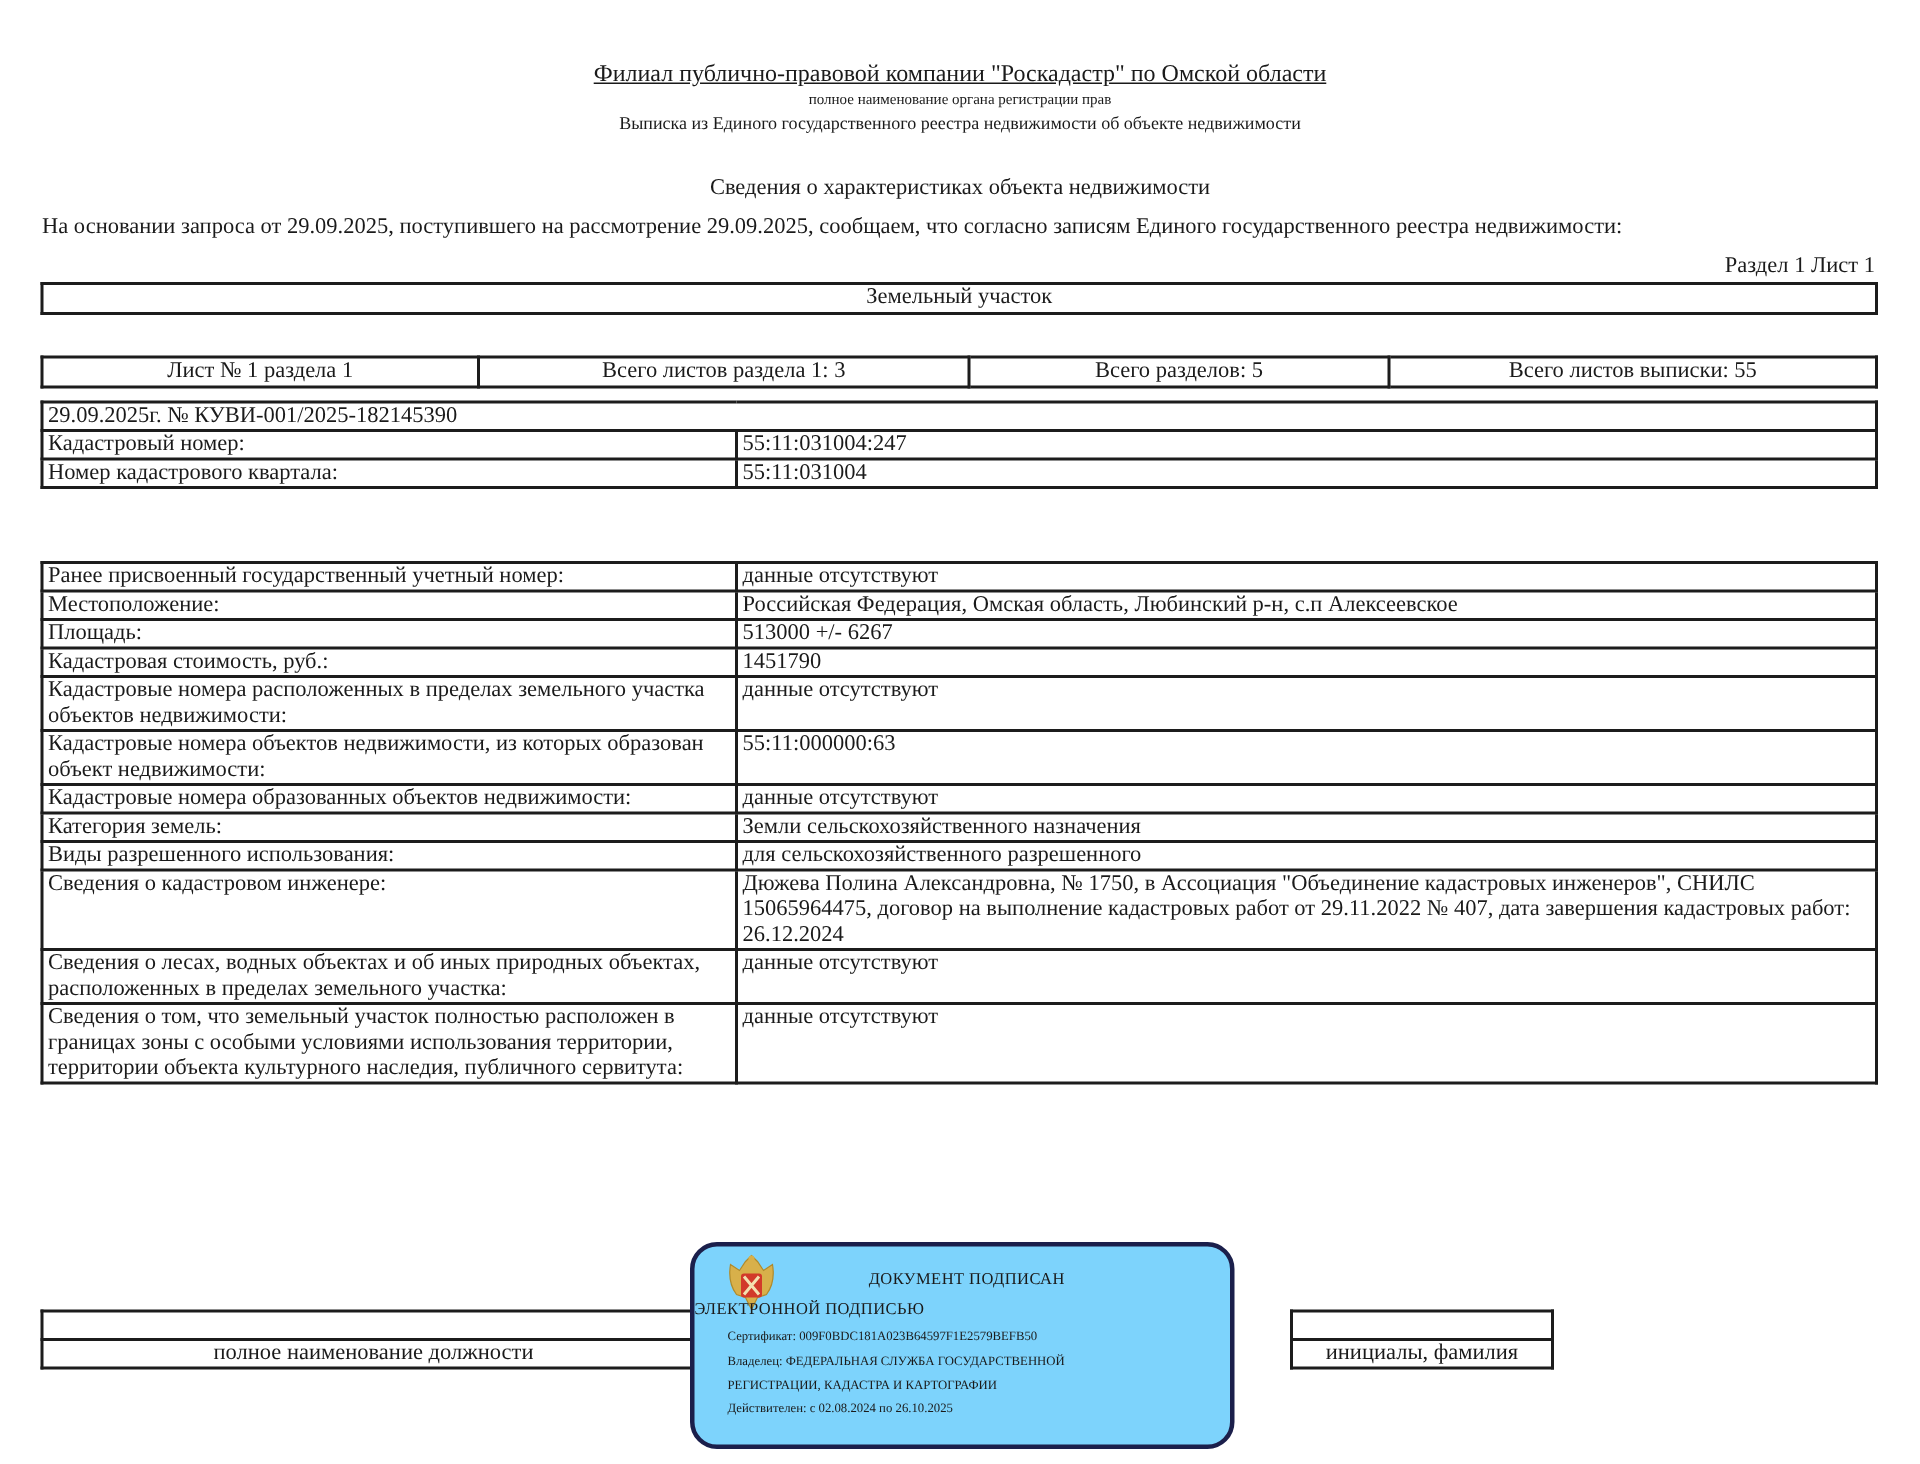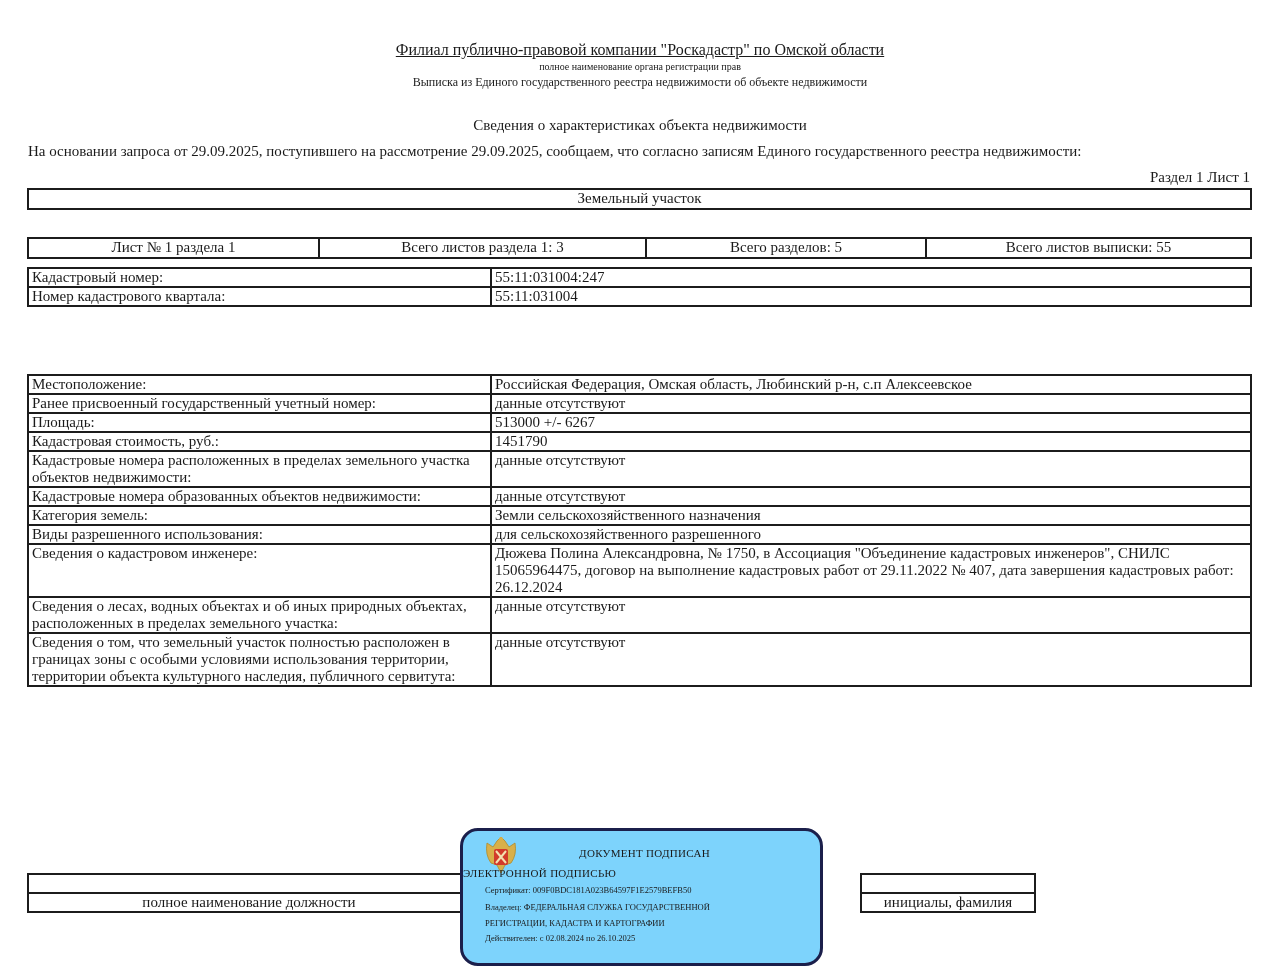--- a/index.html
+++ b/index.html
@@ -73,52 +73,59 @@
     <td style="width:283px">Лист № 1 раздела 1</td>
     <td style="width:319px">Всего листов раздела 1: 3</td>
     <td style="width:272px">Всего разделов: 5</td>
     <td>Всего листов выписки: 55</td>
   </tr>
 </tbody>
   </table>
 
 <table class="t-main1">
   <tbody>
+      <tr>
+        <td colspan="2">29.09.2025г. № КУВИ-001/2025-182145390</td>
+      </tr>
   <tr>
     <td style="width:455px">Кадастровый номер:</td>
     <td>55:11:031004:247</td>
   </tr>
   <tr>
     <td>Номер кадастрового квартала:</td>
     <td>55:11:031004</td>
   </tr>
 </tbody>
   </table>
 
 <table class="t-main2">
   <tbody>
       <tr>
+    <td class="lbl">Ранее присвоенный государственный учетный номер:</td>
+    <td>данные отсутствуют</td>
+  </tr>
+  <tr>
     <td class="lbl">Местоположение:</td>
     <td>Российская Федерация, Омская область, Любинский р-н, с.п Алексеевское</td>
-  </tr>
-  <tr>
-    <td class="lbl">Ранее присвоенный государственный учетный номер:</td>
-    <td>данные отсутствуют</td>
   </tr>
   <tr>
     <td class="lbl">Площадь:</td>
     <td>513000 +/- 6267</td>
   </tr>
   <tr>
     <td class="lbl">Кадастровая стоимость, руб.:</td>
     <td>1451790</td>
   </tr>
   <tr>
     <td class="lbl">Кадастровые номера расположенных в пределах земельного участка объектов недвижимости:</td>
     <td>данные отсутствуют</td>
+  </tr>
+  <tr>
+    <td class="lbl">Кадастровые номера объектов недвижимости, из которых образован объект недвижимости:</td>
+    <td>55:11:000000:63</td>
   </tr>
   <tr>
     <td class="lbl">Кадастровые номера образованных объектов недвижимости:</td>
     <td>данные отсутствуют</td>
   </tr>
   <tr>
     <td class="lbl">Категория земель:</td>
     <td>Земли сельскохозяйственного назначения</td>
   </tr>
   <tr>

